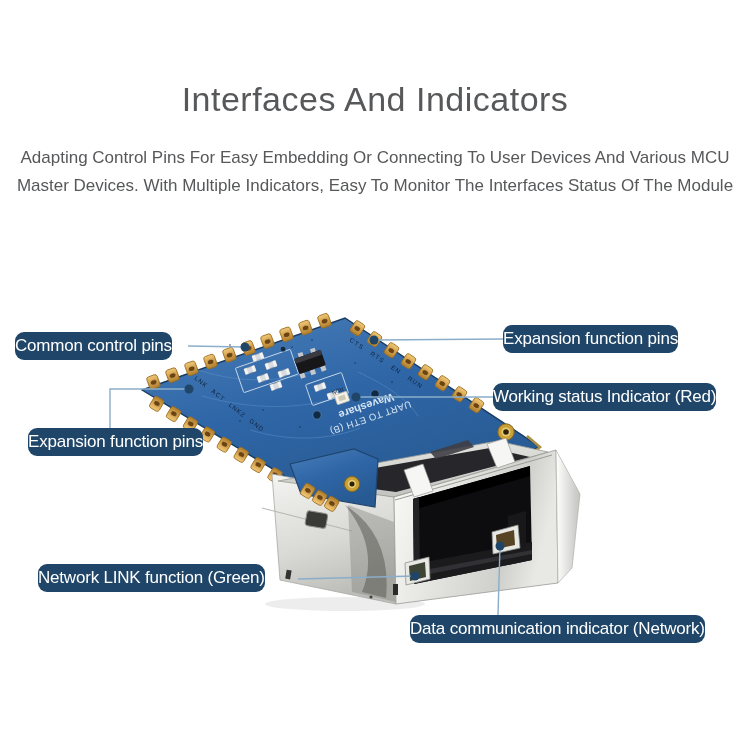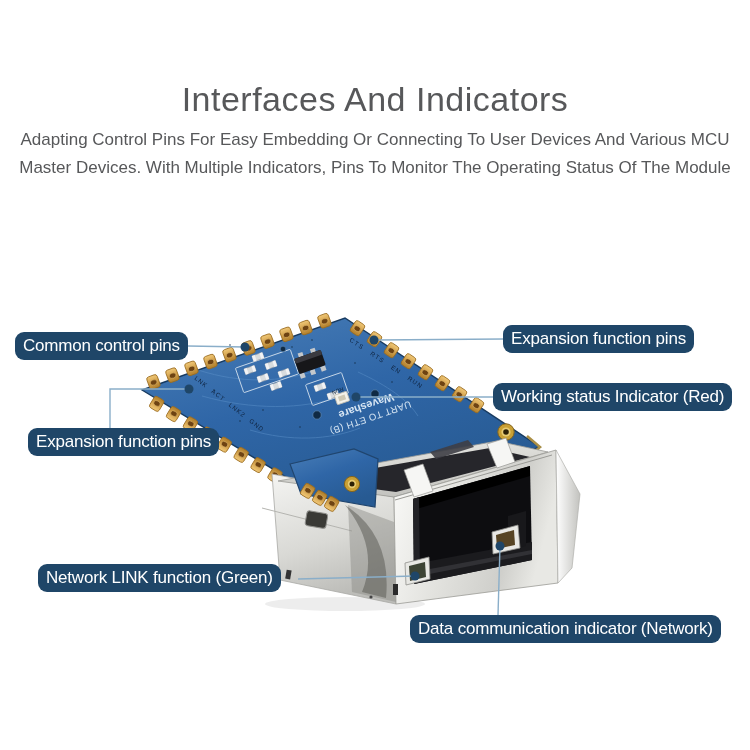--- a/index.html
+++ b/index.html
@@ -1,35 +1,35 @@
 <!DOCTYPE html>
 <html><head>
 <meta charset="utf-8">
 <style>
   html,body{margin:0;padding:0;background:#fff;}
   .stage{position:relative;width:750px;height:750px;background:#fff;overflow:hidden;
          font-family:"Liberation Sans",sans-serif;}
   .page-title{position:absolute;top:80px;left:0;width:750px;text-align:center;
          font-size:34px;font-weight:400;color:#57585a;letter-spacing:.5px;}
-  .page-subtitle{position:absolute;top:126px;left:0;width:750px;text-align:center;
+  .page-subtitle{position:absolute;top:144px;left:0;width:750px;text-align:center;
          font-size:17px;line-height:28px;color:#57585a;}
   .module-svg{position:absolute;left:0;top:0;}
   .callout-label{position:absolute;background:#1f4668;color:#ffffff;
          font-size:17px;line-height:22px;letter-spacing:-0.2px;
-         padding:3px 8px;border-radius:9px;white-space:nowrap;}
+         padding:3px 0;border-radius:9px;white-space:nowrap;}
 </style>
 </head>
 <body>
 
 <div class="stage">
 
   <div class="page-title">Interfaces And Indicators</div>
   <div class="page-subtitle">
     <div>Adapting Control Pins For Easy Embedding Or Connecting To User Devices And Various MCU</div>
-    <div>Master Devices. With Multiple Indicators, Pins To Monitor The Operating Status Of The Module</div>
+    <div>Master Devices. With Multiple Indicators, Easy To Monitor The Interfaces Status Of The Module</div>
   </div>
 
   <svg class="module-svg" width="750" height="750" viewBox="0 0 750 750" xmlns="http://www.w3.org/2000/svg">
     <defs>
       <linearGradient id="pcbGrad" x1="0" y1="0" x2="0.55" y2="1">
         <stop offset="0" stop-color="#4a7fb8"></stop>
           <stop offset="0.5" stop-color="#2f66a7"></stop>
           <stop offset="1" stop-color="#275a92"></stop>
       </linearGradient>
       <linearGradient id="goldGrad" x1="0" y1="0" x2="0" y2="1">

